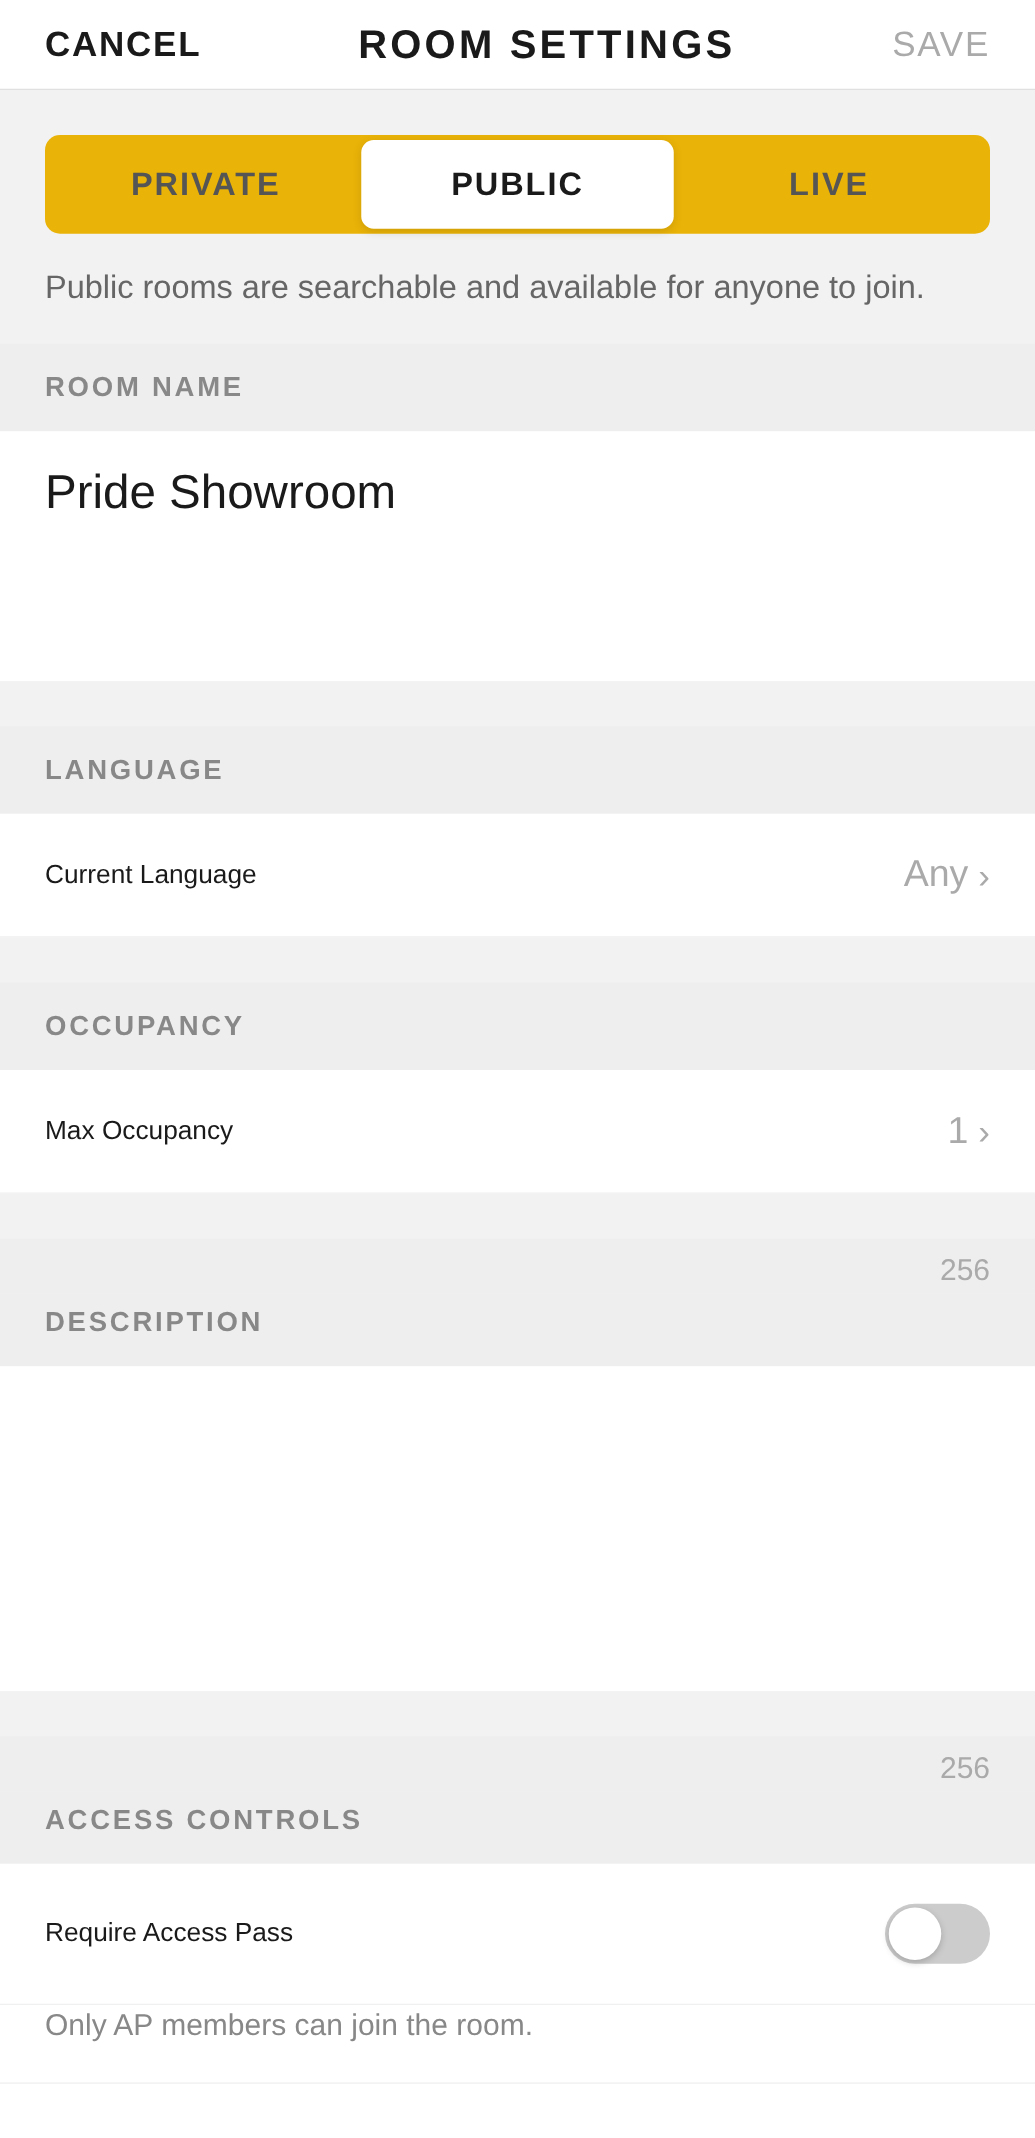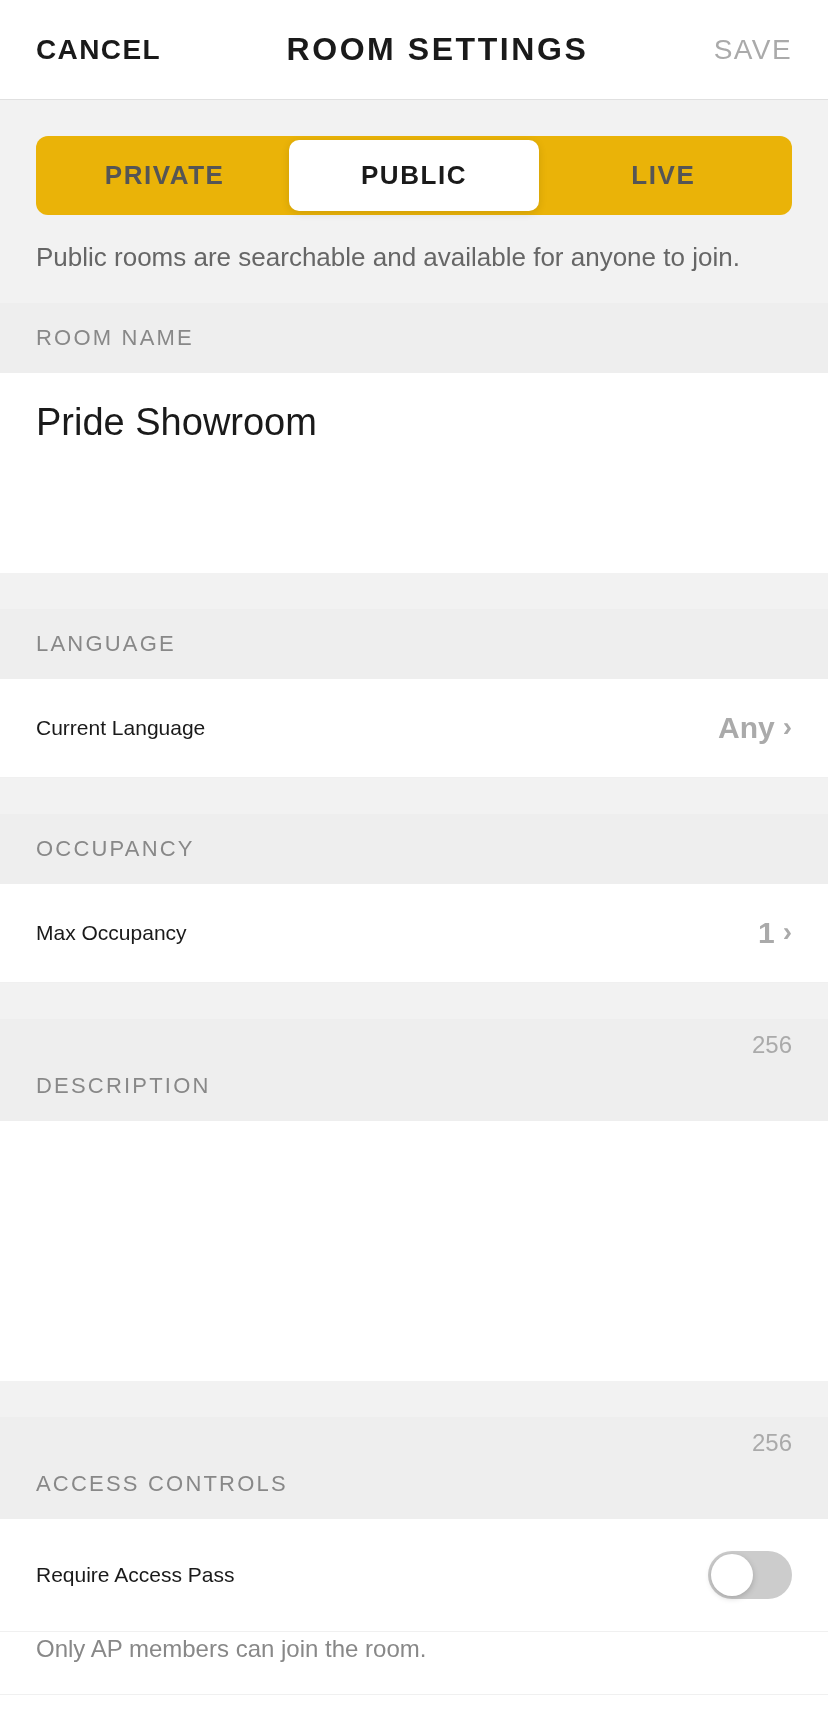--- a/index.html
+++ b/index.html
@@ -17,21 +17,21 @@
       overflow-x: hidden;
     }
 
     
     .header {
       display: flex;
       align-items: center;
       justify-content: space-between;
       background: #ffffff;
       padding: 0 36px;
-      height: 100px;
+      height: 72px;
       border-bottom: 1px solid #e0e0e0;
     }
 
     .header-cancel {
       font-size: 28px;
       font-weight: 600;
       letter-spacing: 0.05em;
       color: #1a1a1a;
       cursor: pointer;
       text-transform: uppercase;
@@ -96,21 +96,21 @@
     }
 
     
     .section-header {
       background: #eeeeee;
       padding: 22px 36px 22px 36px;
     }
 
     .section-label {
       font-size: 22px;
-      font-weight: 400;
+      font-weight: 700;
       letter-spacing: 0.1em;
       color: #888888;
       text-transform: uppercase;
       margin-top: 44px;
     }
 
     
     .card-row {
       background: #ffffff;
       padding: 32px 36px;
@@ -123,23 +123,22 @@
     .card-row-label {
       font-size: 21px;
       font-weight: 400;
       color: #1a1a1a;
     }
 
     .card-row-value {
       font-size: 30px;
       color: #aaaaaa;
       display: flex;
-      align-items: flex-start;
+      align-items: flex-end;
       gap: 8px;
-      font-weight: bold;
     }
 
     .chevron {
       font-size: 28px;
       color: #aaaaaa;
     }
 
     
     .room-name-area {
       background: #ffffff;

